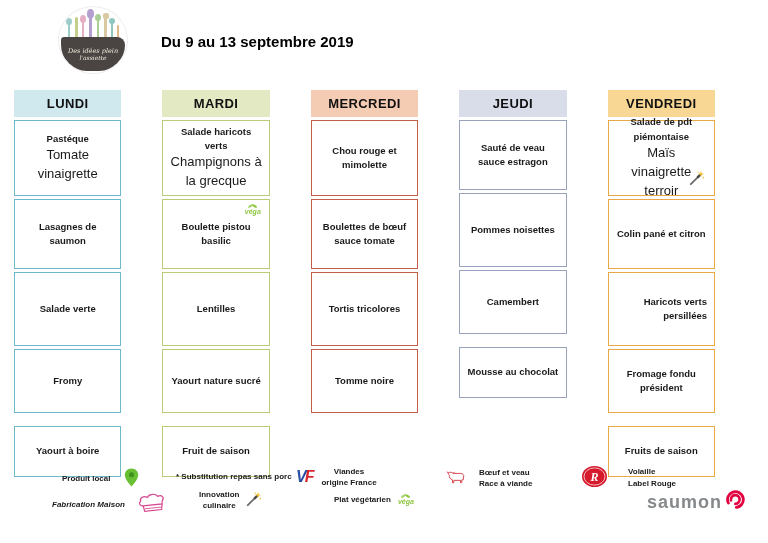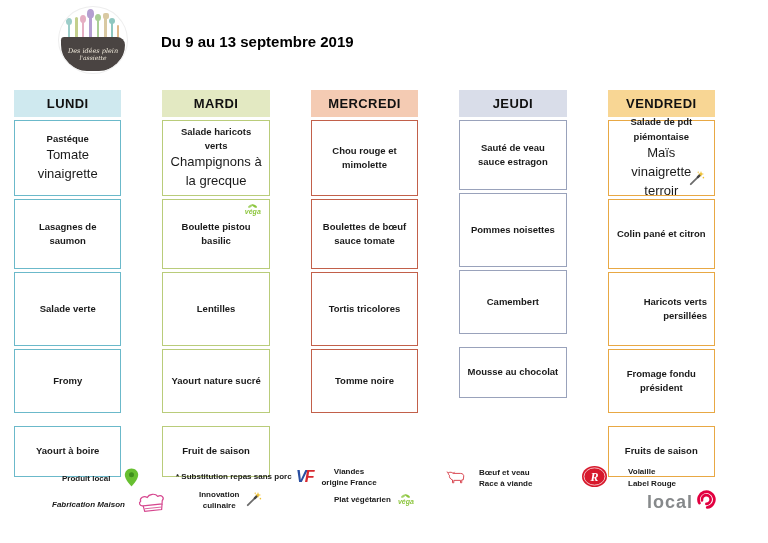--- a/index.html
+++ b/index.html
@@ -275,21 +275,21 @@
         <text x="13.5" y="16" text-anchor="middle" font-size="12" font-style="italic" font-weight="bold" fill="#ffffff" font-family="Liberation Serif, serif">R</text>
       </svg>
     </span>
     <span class="two">
       <span>Volaille</span>
       <span>Label Rouge</span>
     </span>
   </div>
 
   <div class="elior">
-    <span class="word">local</span>
+    <span class="word">saumon</span>
     <span>
       <svg width="21" height="21" viewBox="0 0 24 24" fill="none">
         <path d="M5 16 A9 9 0 1 1 14 21" stroke="#e20040" stroke-width="3.2" stroke-linecap="round"></path>
         <path d="M8 13 A5 5 0 1 1 13 17" stroke="#e20040" stroke-width="3" stroke-linecap="round"></path>
       </svg>
     </span>
   </div>
 
 </div>
 

